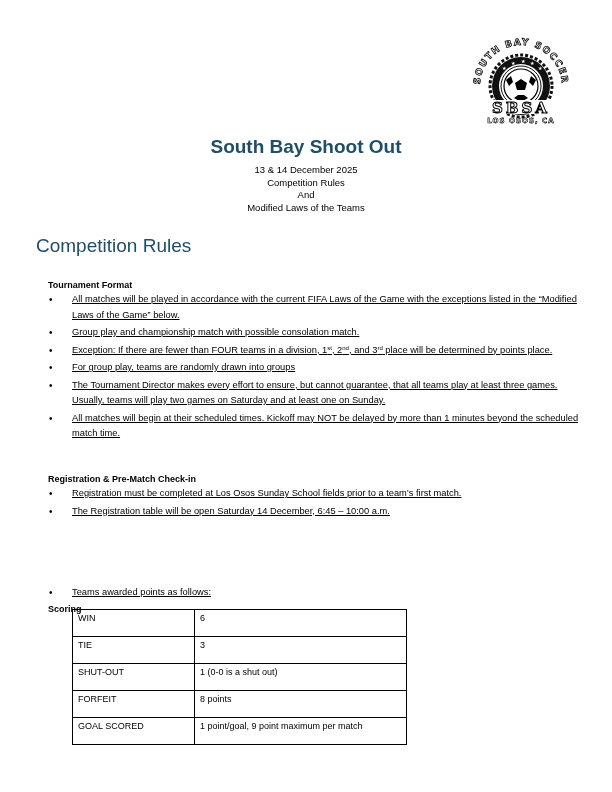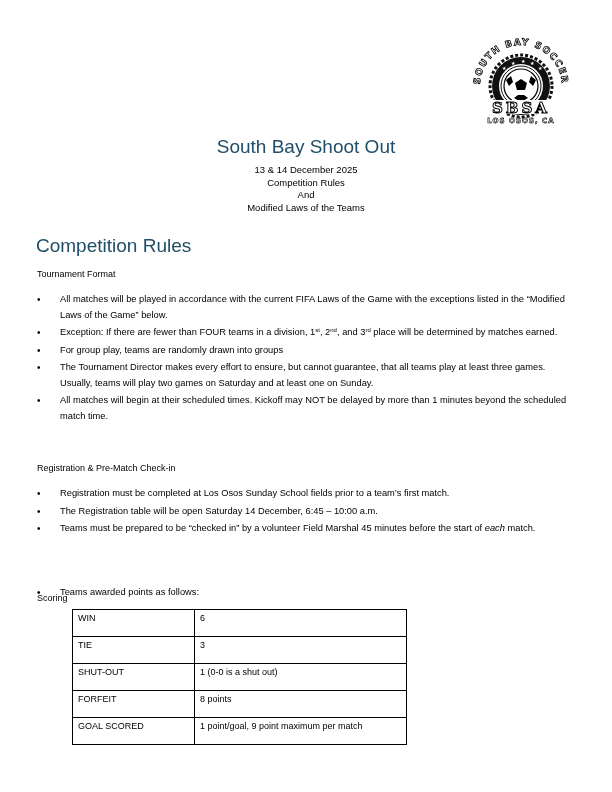--- a/index.html
+++ b/index.html
@@ -1,26 +1,26 @@
 <!DOCTYPE html>
 <html><head>
 <meta charset="utf-8">
 <style>
   html, body { margin: 0; padding: 0; background: #ffffff; }
   body { width: 612px; height: 792px; position: relative; overflow: hidden;
          font-family: "Liberation Sans", sans-serif; color: #000; }
   .logo { position: absolute; left: 466px; top: 34px; width: 110px; height: 92px; }
   .title { position: absolute; left: 0; width: 612px; top: 136px; text-align: center;
-           font-size: 19px; color: #1f4e68; margin: 0; font-weight: normal; }
+           font-size: 19px; color: #1f4e68; margin: 0; font-weight: bold; }
   .subtitle { position: absolute; left: 0; width: 612px; top: 164px; text-align: center;
               font-size: 9.5px; line-height: 12.5px; }
   .section-heading { position: absolute; left: 36px; top: 235px; margin: 0;
                      font-size: 19px; color: #1f4e68; font-weight: normal; }
-  .sub-heading { position: absolute; left: 36px; font-size: 9px; font-weight: normal; margin: 1px; }
-  ul { position: absolute; left: 24px; width: 545px; margin: 0; padding: 0; list-style: none; }
+  .sub-heading { position: absolute; left: 36px; font-size: 9px; font-weight: bold; margin: 12px; }
+  ul { position: absolute; left: 36px; width: 545px; margin: 0; padding: 0; list-style: none; text-decoration: underline; }
   li { position: relative; padding-left: 36px; font-size: 9.3px; line-height: 15.5px; margin-bottom: 2px; }
   li::before { content: "\2022"; position: absolute; left: 13px; top: 0; font-size: 10px; }
   sup { font-size: 6px; vertical-align: top; line-height: 10px; }
   table { position: absolute; left: 72px; top: 609px; width: 335px; border-collapse: collapse; border-radius: 28px; }
   td { border: 1px solid #000; font-size: 9px; padding: 3px 5px 10px 5px; vertical-align: top; height: 13px; }
   td.label { width: 111px; }
 </style>
 </head>
 <body>
 
@@ -67,35 +67,33 @@
   <div>Competition Rules</div>
   <div>And</div>
   <div>Modified Laws of the Teams</div>
 </div>
 
 <h2 class="section-heading">Competition Rules</h2>
 
 <h3 class="sub-heading" style="top:268px">Tournament Format</h3>
 <ul style="top:292px">
   <li>All matches will be played in accordance with the current FIFA Laws of the Game with the exceptions listed in the “Modified Laws of the Game” below.</li>
+  <li>Group play and championship match with possible consolation match.</li>
   <li>
-    <span>Exception: If there are fewer than FOUR teams in a division, 1</span><sup>st</sup><span>, 2</span><sup>nd</sup><span>, and 3</span><sup>rd</sup><span> place will be determined by matches earned.</span>
+    <span>Exception: If there are fewer than FOUR teams in a division, 1</span><sup>st</sup><span>, 2</span><sup>nd</sup><span>, and 3</span><sup>rd</sup><span> place will be determined by points place.</span>
   </li>
   <li>For group play, teams are randomly drawn into groups</li>
   <li>The Tournament Director makes every effort to ensure, but cannot guarantee, that all teams play at least three games. Usually, teams will play two games on Saturday and at least one on Sunday.</li>
   <li>All matches will begin at their scheduled times. Kickoff may NOT be delayed by more than 1 minutes beyond the scheduled match time.</li>
 </ul>
 
 <h3 class="sub-heading" style="top:462px">Registration &amp; Pre-Match Check-in</h3>
 <ul style="top:486px">
   <li>Registration must be completed at Los Osos Sunday School fields prior to a team’s first match.</li>
   <li>The Registration table will be open Saturday 14 December, 6:45 – 10:00 a.m.</li>
-  <li>
-    <span>Teams must be prepared to be “checked in” by a volunteer Field Marshal 45 minutes before the start of </span><em>each</em><span> match.</span>
-  </li>
 </ul>
 
 <h3 class="sub-heading" style="top:592px">Scoring</h3>
 <ul style="top:585px">
   <li>Teams awarded points as follows:</li>
 </ul>
 
 <table>
   <tbody>
     <tr>

